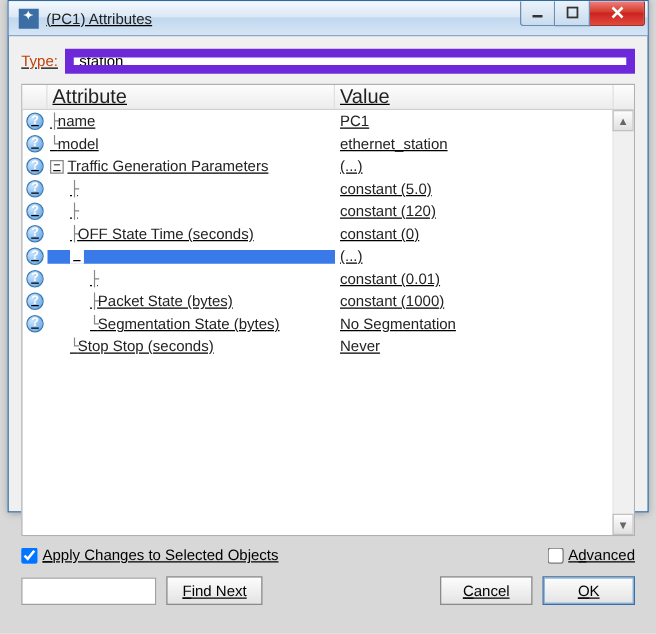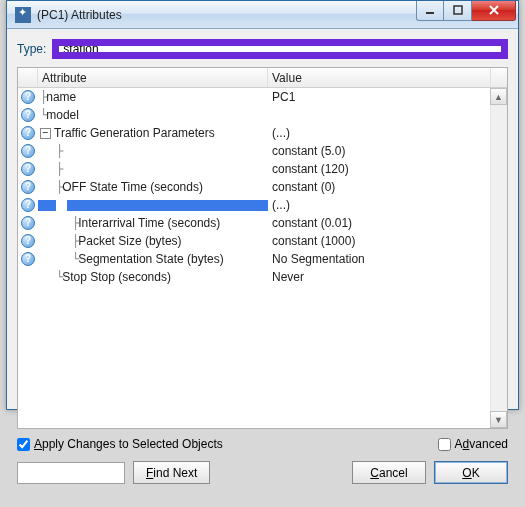--- a/index.html
+++ b/index.html
@@ -15,20 +15,21 @@
   }
   .window {
     position: absolute;
     left: 6px;
     top: 0;
     width: 513px;
     height: 410px;
     background: #f0f0f0;
     border: 1px solid #2c6aa0;
     box-shadow: 0 0 6px rgba(0,0,0,0.3);
+    text-decoration: underline;
   }
   .titlebar {
     height: 28px;
     background: linear-gradient(to bottom, #f5f9fd 0%, #dbe8f6 45%, #c2d8ef 50%, #d5e5f5 100%);
     border-bottom: 1px solid #8aa9c8;
     display: flex;
     align-items: center;
     position: relative;
   }
   .title-icon {
@@ -79,21 +80,21 @@
   }
   .client {
     padding: 10px 10px 8px 10px;
   }
   .type-row {
     display: flex;
     align-items: center;
     gap: 6px;
     margin-bottom: 8px;
   }
-  .type-label { color: #0c4a6e; }
+  .type-label { color: #c2410c; }
   .type-input {
     flex: 1;
     height: 20px;
     border: 7px solid #6d28d9;
     background: #fff;
     padding: 0 4px;
     font-family: inherit;
     font-size: 12px;
   }
   .grid {
@@ -102,21 +103,21 @@
     height: 362px;
     position: relative;
     display: flex;
     flex-direction: column;
   }
   .grid-header {
     display: flex;
     background: linear-gradient(to bottom,#fdfdfd,#ececec);
     border-bottom: 1px solid #d0d0d0;
     height: 20px;
-    font-size: 12px;
+    font-size: 16px;
     color: #222;
   }
   .col-icon { width: 20px; flex: none; border-right: 1px solid #e0e0e0;}
   .col-attr { width: 230px; flex: none; padding-left: 4px; display:flex; align-items:center; border-right:1px solid #e0e0e0;}
   .col-val { flex: 1; padding-left: 4px; display:flex; align-items:center;}
   .col-scroll { width: 17px; flex:none; background:linear-gradient(to bottom,#fdfdfd,#ececec); border-left:1px solid #e0e0e0;}
   .grid-body {
     flex: 1;
     overflow: hidden;
     position: relative;
@@ -243,20 +244,21 @@
           </div>
           <div class="row">
             <div class="cell-icon">
               <div class="help-icon">?</div>
             </div>
             <div class="attr-cell">
               <span class="indent" style="width: 0px;"></span>
               <span class="tree-line">└ </span>
               <span>model</span>
             </div>
+            <div class="val-cell">ethernet_station</div>
           </div>
           <div class="row">
             <div class="cell-icon">
               <div class="help-icon">?</div>
             </div>
             <div class="attr-cell">
               <span class="indent" style="width: 0px;"></span>
               <span class="expander">−</span>
               <span>Traffic Generation Parameters</span>
             </div>
@@ -303,32 +305,31 @@
             </div>
             <div class="val-cell">(...)</div>
           </div>
           <div class="row">
             <div class="cell-icon">
               <div class="help-icon">?</div>
             </div>
             <div class="attr-cell">
               <span class="indent" style="width: 32px;"></span>
               <span class="tree-line">├ </span>
-              <span>Interarrival Time (seconds)</span>
             </div>
             <div class="val-cell">constant (0.01)</div>
           </div>
           <div class="row">
             <div class="cell-icon">
               <div class="help-icon">?</div>
             </div>
             <div class="attr-cell">
               <span class="indent" style="width: 32px;"></span>
               <span class="tree-line">├ </span>
-              <span>Packet Size (bytes)</span>
+              <span>Packet State (bytes)</span>
             </div>
             <div class="val-cell">constant (1000)</div>
           </div>
           <div class="row">
             <div class="cell-icon">
               <div class="help-icon">?</div>
             </div>
             <div class="attr-cell">
               <span class="indent" style="width: 32px;"></span>
               <span class="tree-line">└ </span>

